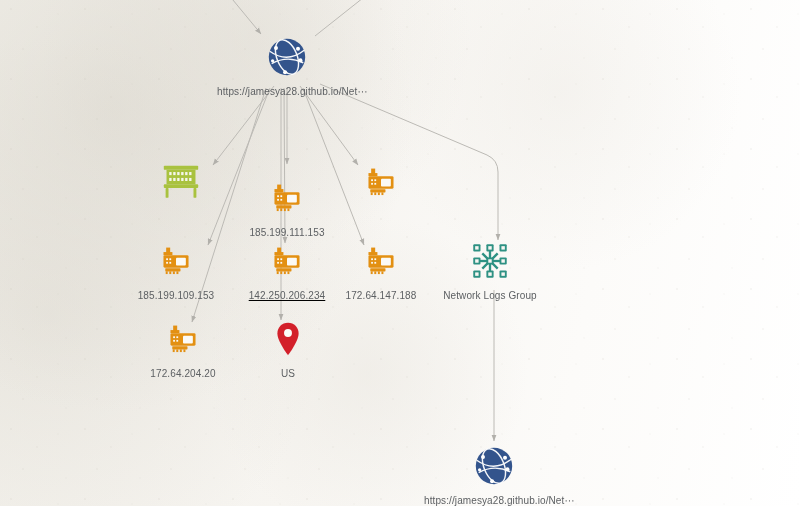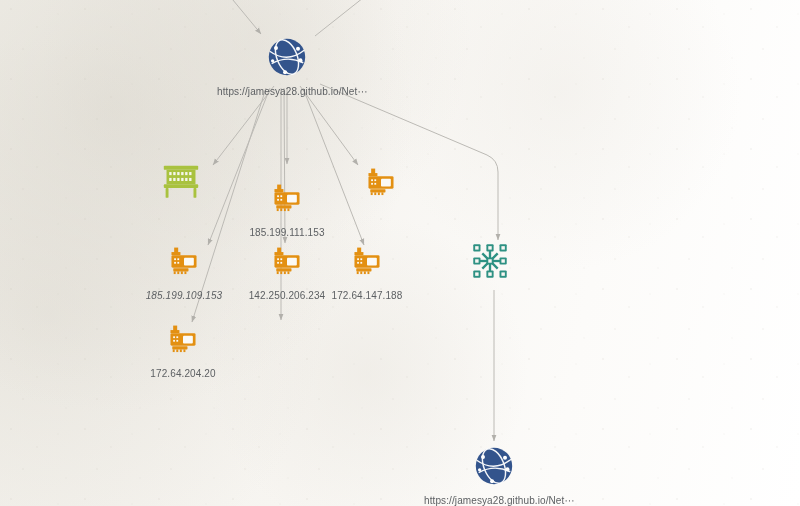--- a/index.html
+++ b/index.html
@@ -201,21 +201,21 @@
         <g fill="#fbfaf6">
           <rect x="9" y="16" width="2" height="2"></rect>
           <rect x="12.6" y="16" width="2" height="2"></rect>
           <rect x="9" y="20" width="2" height="2"></rect>
           <rect x="12.6" y="20" width="2" height="2"></rect>
         </g>
       </svg>
     </div>
   </div>
 
-  <div class="node" style="left:184px; top:237px;font-style:italic;">
+  <div class="node" style="left:176px; top:237px;">
     <div class="glyph">
       <svg width="36" height="34" viewBox="0 0 40 38" xmlns="http://www.w3.org/2000/svg">
         <g fill="#e39012">
           <path d="M9 4 h4.5 v7 h-4.5 z"></path>
           <path d="M6 9 h10 v3.5 h-10 z"></path>
           <rect x="6" y="12.5" width="28" height="14" rx="1.5"></rect>
           <rect x="8" y="27" width="17" height="3.6" rx="0.8"></rect>
           <rect x="8.5" y="30.6" width="2.2" height="3"></rect>
           <rect x="12.5" y="30.6" width="2.2" height="3"></rect>
           <rect x="16.5" y="30.6" width="2.2" height="3"></rect>
@@ -226,21 +226,21 @@
           <rect x="9" y="16" width="2" height="2"></rect>
           <rect x="12.6" y="16" width="2" height="2"></rect>
           <rect x="9" y="20" width="2" height="2"></rect>
           <rect x="12.6" y="20" width="2" height="2"></rect>
         </g>
       </svg>
     </div>
     <div class="label">185.199.109.153</div>
   </div>
 
-  <div class="node" style="left:287px; top:237px;">
+  <div class="node" style="left:287px; top:237px;text-decoration:underline;">
     <div class="glyph">
       <svg width="36" height="34" viewBox="0 0 40 38" xmlns="http://www.w3.org/2000/svg">
         <g fill="#e39012">
           <path d="M9 4 h4.5 v7 h-4.5 z"></path>
           <path d="M6 9 h10 v3.5 h-10 z"></path>
           <rect x="6" y="12.5" width="28" height="14" rx="1.5"></rect>
           <rect x="8" y="27" width="17" height="3.6" rx="0.8"></rect>
           <rect x="8.5" y="30.6" width="2.2" height="3"></rect>
           <rect x="12.5" y="30.6" width="2.2" height="3"></rect>
           <rect x="16.5" y="30.6" width="2.2" height="3"></rect>
@@ -251,21 +251,21 @@
           <rect x="9" y="16" width="2" height="2"></rect>
           <rect x="12.6" y="16" width="2" height="2"></rect>
           <rect x="9" y="20" width="2" height="2"></rect>
           <rect x="12.6" y="20" width="2" height="2"></rect>
         </g>
       </svg>
     </div>
     <div class="label">142.250.206.234</div>
   </div>
 
-  <div class="node" style="left:367px; top:237px;">
+  <div class="node" style="left:381px; top:237px;">
     <div class="glyph">
       <svg width="36" height="34" viewBox="0 0 40 38" xmlns="http://www.w3.org/2000/svg">
         <g fill="#e39012">
           <path d="M9 4 h4.5 v7 h-4.5 z"></path>
           <path d="M6 9 h10 v3.5 h-10 z"></path>
           <rect x="6" y="12.5" width="28" height="14" rx="1.5"></rect>
           <rect x="8" y="27" width="17" height="3.6" rx="0.8"></rect>
           <rect x="8.5" y="30.6" width="2.2" height="3"></rect>
           <rect x="12.5" y="30.6" width="2.2" height="3"></rect>
           <rect x="16.5" y="30.6" width="2.2" height="3"></rect>
@@ -309,20 +309,21 @@
           <rect x="33.6" y="4.6" width="3.8" height="3.8"></rect>
           <rect x="4.6" y="19.1" width="3.8" height="3.8"></rect>
           <rect x="19.1" y="19.1" width="3.8" height="3.8"></rect>
           <rect x="33.6" y="19.1" width="3.8" height="3.8"></rect>
           <rect x="4.6" y="33.6" width="3.8" height="3.8"></rect>
           <rect x="19.1" y="33.6" width="3.8" height="3.8"></rect>
           <rect x="33.6" y="33.6" width="3.8" height="3.8"></rect>
         </g>
       </svg>
     </div>
+    <div class="label">Network Logs Group</div>
   </div>
 
   <div class="node" style="left:183px; top:315px;">
     <div class="glyph">
       <svg width="36" height="34" viewBox="0 0 40 38" xmlns="http://www.w3.org/2000/svg">
         <g fill="#e39012">
           <path d="M9 4 h4.5 v7 h-4.5 z"></path>
           <path d="M6 9 h10 v3.5 h-10 z"></path>
           <rect x="6" y="12.5" width="28" height="14" rx="1.5"></rect>
           <rect x="8" y="27" width="17" height="3.6" rx="0.8"></rect>
@@ -336,20 +337,29 @@
           <rect x="9" y="16" width="2" height="2"></rect>
           <rect x="12.6" y="16" width="2" height="2"></rect>
           <rect x="9" y="20" width="2" height="2"></rect>
           <rect x="12.6" y="20" width="2" height="2"></rect>
         </g>
       </svg>
     </div>
     <div class="label">172.64.204.20</div>
   </div>
 
+  <div class="node" style="left:288px; top:315px;">
+    <div class="glyph">
+      <svg width="24" height="36" viewBox="0 0 26 38" xmlns="http://www.w3.org/2000/svg">
+        <path d="M13 1.5 C 6.4 1.5 1.5 6.6 1.5 13 C 1.5 21.5 13 36.5 13 36.5 C 13 36.5 24.5 21.5 24.5 13 C 24.5 6.6 19.6 1.5 13 1.5 Z" fill="#d3202a"></path>
+        <circle cx="13" cy="12.6" r="4.3" fill="#fbfaf6"></circle>
+      </svg>
+    </div>
+    <div class="label">US</div>
+  </div>
 
   <div class="node website" style="left:494px; top:442px;">
     <div class="glyph">
       <svg width="46" height="46" viewBox="0 0 48 48" xmlns="http://www.w3.org/2000/svg">
         <circle cx="24" cy="24" r="19" fill="#33548c"></circle>
         <g fill="none" stroke="#ffffff" stroke-width="1.5" opacity="0.95">
           <ellipse cx="24" cy="24" rx="10.5" ry="19" transform="rotate(-22 24 24)"></ellipse>
           <path d="M 6 18 Q 24 31 42 17"></path>
           <path d="M 8 31 Q 24 22 41 30"></path>
         </g>

